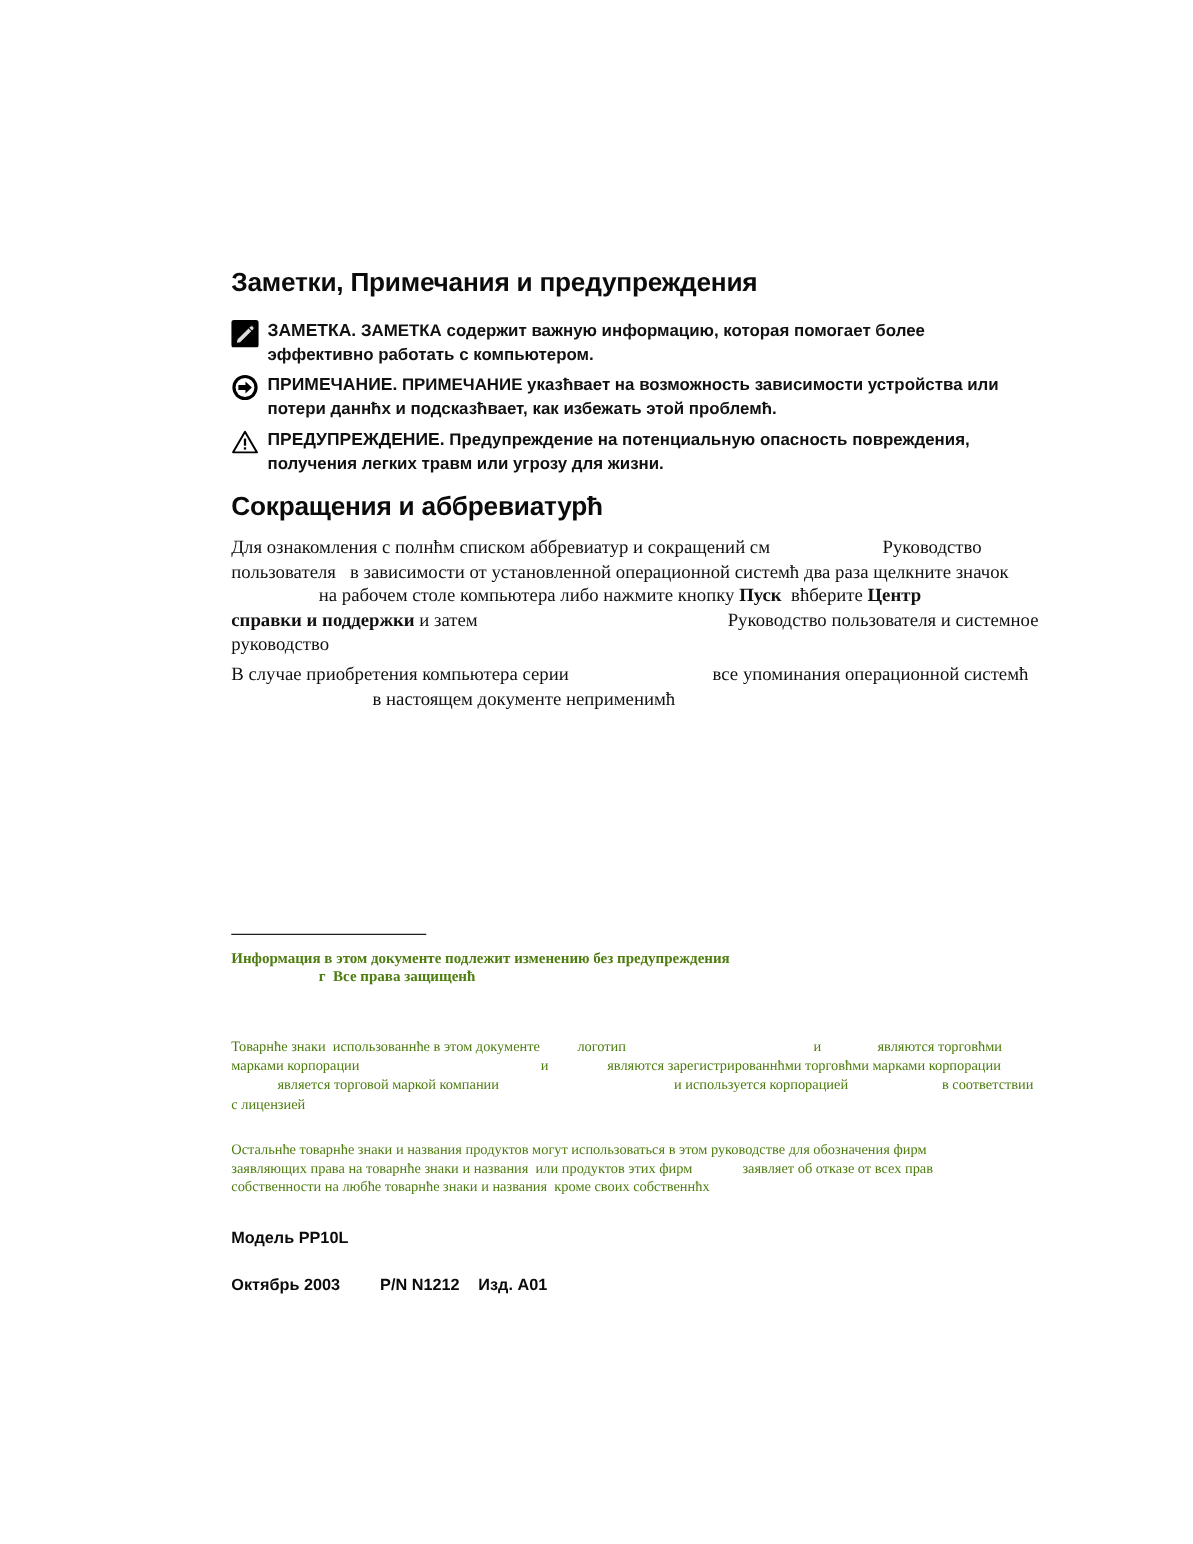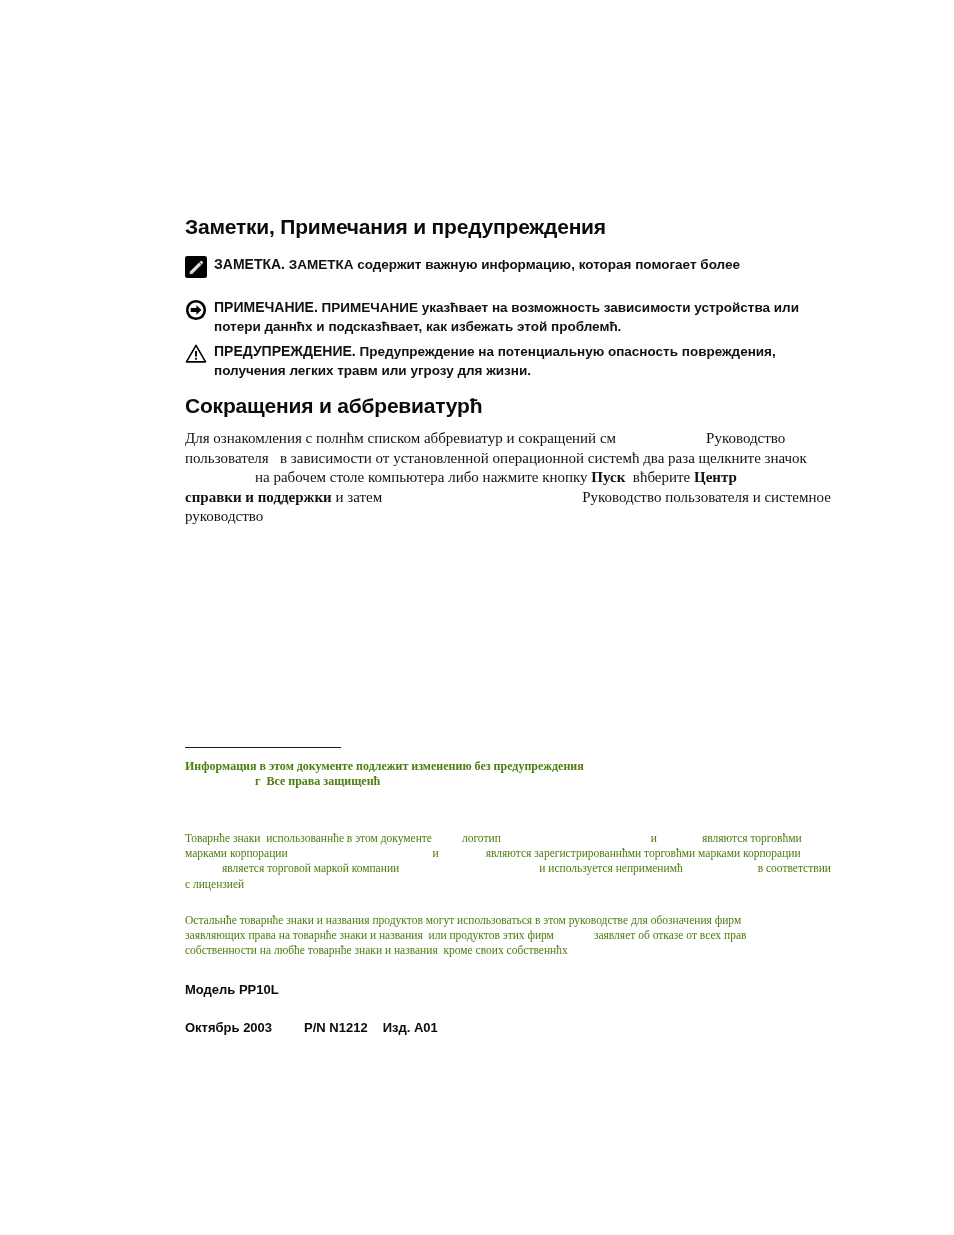--- a/index.html
+++ b/index.html
@@ -37,20 +37,21 @@
   <div class="note" style="top:255px">
     <span class="nicon">
       <svg viewBox="0 0 24 24">
         <rect x="0" y="0" width="24" height="24" rx="2.5" fill="#000"></rect>
         <path d="M4.2 20.2l0.9-3.4L16.3 5.6a2.1 2.1 0 0 1 3 3L8.1 19.8l-3.9 0.4z" fill="#ddd" stroke="#000" stroke-width="0.9"></path>
         <path d="M15.2 6.8l2.6 2.6" stroke="#000" stroke-width="0.9" fill="none"></path>
       </svg>
     </span>
     <div class="ntext">
       <div class="nline"><span class="nlabel">ЗАМЕТКА.</span><span> </span><span>ЗАМЕТКА содержит важную информацию, которая помогает более</span></div>
+      <div class="nline">эффективно работать с компьютером.</div>
     </div>
   </div>
 
   <div class="note" style="top:298px">
     <span class="nicon">
       <svg viewBox="0 0 24 24">
         <circle cx="12" cy="12" r="11" fill="#000"></circle>
         <circle cx="12" cy="12" r="8.2" fill="#fff"></circle>
         <path d="M6.2 9.9h6.2V6.8l5.6 5.2-5.6 5.2v-3.1H6.2z" fill="#000"></path>
       </svg>
@@ -78,33 +79,37 @@
   <h1 class="h1" style="top:393px">Сокращения и аббревиатурћ</h1>
 
   <div class="para" style="top:429px">
     <div class="line"><span>Для ознакомления с полнћм списком аббревиатур и сокращений см</span><span class="gap" style="width:90px"></span><span>Руководство</span></div>
     <div class="line">пользователя   в зависимости от установленной операционной системћ два раза щелкните значок</div>
     <div class="line" style="padding-left:70px"><span>на рабочем столе компьютера либо нажмите кнопку </span><b>Пуск</b><span>  вћберите </span><b>Центр</b></div>
     <div class="line"><b>справки и поддержки</b><span> и затем</span><span class="gap" style="width:200px"></span><span>Руководство пользователя и системное</span></div>
     <div class="line">руководство</div>
   </div>
 
+  <div class="para" style="top:531px">
+    <div class="line"><span>В случае приобретения компьютера серии</span><span class="gap" style="width:115px"></span><span>все упоминания операционной системћ</span></div>
+    <div class="line" style="padding-left:113px">в настоящем документе неприменимћ</div>
+  </div>
 
   <div class="divider" style="top:747px"></div>
 
   <div class="fn fnb" style="top:759px">
     <div class="fnline">Информация в этом документе подлежит изменению без предупреждения</div>
     <div class="fnline" style="padding-left:70px">г  Все права защищенћ</div>
   </div>
 
 
   <div class="fn" style="top:831px">
     <div class="fnline"><span>Товарнће знаки  использованнће в этом документе</span><span class="gap" style="width:30px"></span><span>логотип</span><span class="gap" style="width:150px"></span><span>и</span><span class="gap" style="width:45px"></span><span>являются торговћми</span></div>
     <div class="fnline"><span>марками корпорации</span><span class="gap" style="width:145px"></span><span>и</span><span class="gap" style="width:47px"></span><span>являются зарегистрированнћми торговћми марками корпорации</span></div>
-    <div class="fnline" style="padding-left:37px"><span>является торговой маркой компании</span><span class="gap" style="width:140px"></span><span>и используется неприменимћ</span><span class="gap" style="width:75px"></span><span>в соответствии</span></div>
+    <div class="fnline" style="padding-left:37px"><span>является торговой маркой компании</span><span class="gap" style="width:140px"></span><span>и используется корпорацией</span><span class="gap" style="width:75px"></span><span>в соответствии</span></div>
     <div class="fnline">с лицензией</div>
   </div>
 
   <div class="fn" style="top:913px">
     <div class="fnline">Остальнће товарнће знаки и названия продуктов могут использоваться в этом руководстве для обозначения фирм</div>
     <div class="fnline"><span>заявляющих права на товарнће знаки и названия  или продуктов этих фирм</span><span class="gap" style="width:40px"></span><span>заявляет об отказе от всех прав</span></div>
     <div class="fnline">собственности на любће товарнће знаки и названия  кроме своих собственнћх</div>
   </div>
 
   <div class="bsans" style="top:982px">Модель PP10L</div>

